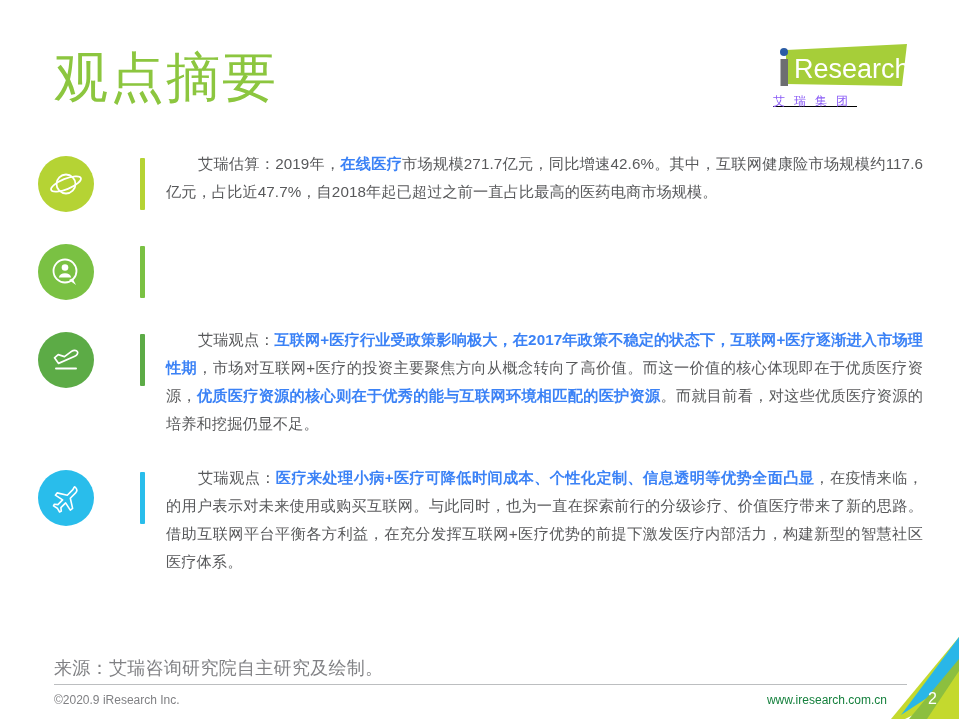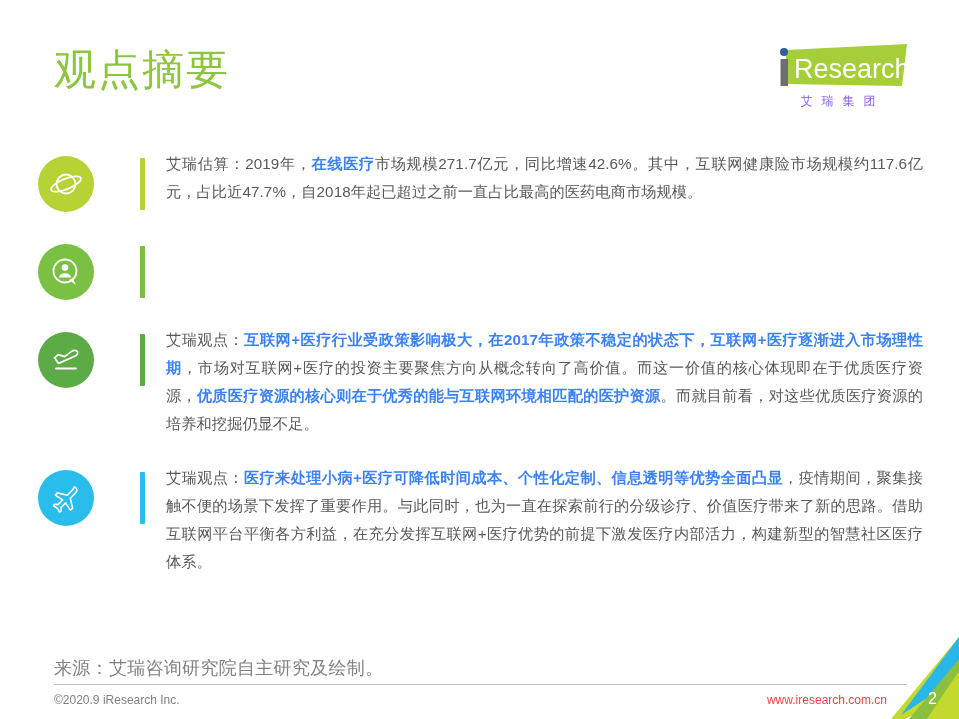--- a/index.html
+++ b/index.html
@@ -16,33 +16,33 @@
     height: 719px;
     background: #ffffff;
     overflow: hidden;
   }
 
   
   .slide-title {
     position: absolute;
     left: 54px;
     top: 46px;
-    font-size: 42px;
+    font-size: 54px;
     line-height: 1.15;
     color: #8cc63f;
     letter-spacing: 2px;
     font-weight: 400;
   }
 
   .logo-block {
     position: absolute;
     right: 47px;
     top: 40px;
     width: 148px;
-    text-align: center;
+    text-decoration: underline;
   }
   .logo-mark {
     position: relative;
     height: 50px;
     width: 148px;
   }
   .logo-svg { display: block; }
   .logo-sub {
     margin-top: 3px;
     font-size: 12px;
@@ -104,20 +104,21 @@
     color: #58595b;
     text-align: justify;
     letter-spacing: 0.1px;
   }
   .para .hl {
     color: #3b82f6;
     font-weight: bold;
   }
   .para .lead {
     color: #58595b;
+    margin-left: 32px;
   }
 
   
   .source-note {
     position: absolute;
     left: 54px;
     top: 656px;
     font-size: 18px;
     color: #808184;
     letter-spacing: 0.3px;
@@ -135,21 +136,21 @@
     left: 54px;
     top: 693px;
     font-size: 12px;
     color: #808184;
   }
   .site-url {
     position: absolute;
     right: 72px;
     top: 693px;
     font-size: 12px;
-    color: #ef4444;
+    color: #15803d;
   }
 
   
   .corner {
     position: absolute;
     right: 0;
     bottom: 0;
     width: 84px;
     height: 82px;
     overflow: hidden;
@@ -244,21 +245,21 @@
           <svg width="34" height="34" viewBox="0 0 34 34">
             <path d="M26.5 6.5 C28.3 8.3 28.3 10.2 26.6 11.9 L21.3 17.2 L23.6 27.4 L21.3 29.1 L16.6 21.9 L11.9 26.6 L12.3 30.1 L10.6 31 L8.3 27.2 L4.5 24.9 L5.4 23.2 L8.9 23.6 L13.6 18.9 L6.4 14.2 L8.1 11.9 L18.3 14.2 L23.6 8.9 C25.3 7.2 24.7 4.7 26.5 6.5 Z" fill="none" stroke="#ffffff" stroke-width="1.6" stroke-linejoin="round"></path>
           </svg>
         </div>
       </div>
       <div class="bar-col">
         <div class="vbar" style="background:#29bdeb"></div>
       </div>
       <div class="text-col">
         <div class="para">
-          <span class="lead">艾瑞观点：</span><span class="hl">医疗来处理小病+医疗可降低时间成本、个性化定制、信息透明等优势全面凸显</span><span>，疫情期间，聚集接触不便的场景下发挥了重要作用。与此同时，也为一直在探索前行的分级诊疗、价值医疗带来了新的思路。借助互联网平台平衡各方利益，在充分发挥互联网+医疗优势的前提下激发医疗内部活力，构建新型的智慧社区医疗体系。</span>
+          <span class="lead">艾瑞观点：</span><span class="hl">医疗来处理小病+医疗可降低时间成本、个性化定制、信息透明等优势全面凸显</span><span>，在疫情来临，的用户表示对未来使用或购买互联网。与此同时，也为一直在探索前行的分级诊疗、价值医疗带来了新的思路。借助互联网平台平衡各方利益，在充分发挥互联网+医疗优势的前提下激发医疗内部活力，构建新型的智慧社区医疗体系。</span>
         </div>
       </div>
     </div>
 
   </div>
 
   <div class="source-note">来源：艾瑞咨询研究院自主研究及绘制。</div>
   <div class="footer-rule"></div>
   <div class="copyright">©2020.9 iResearch Inc.</div>
   <div class="site-url">www.iresearch.com.cn</div>

